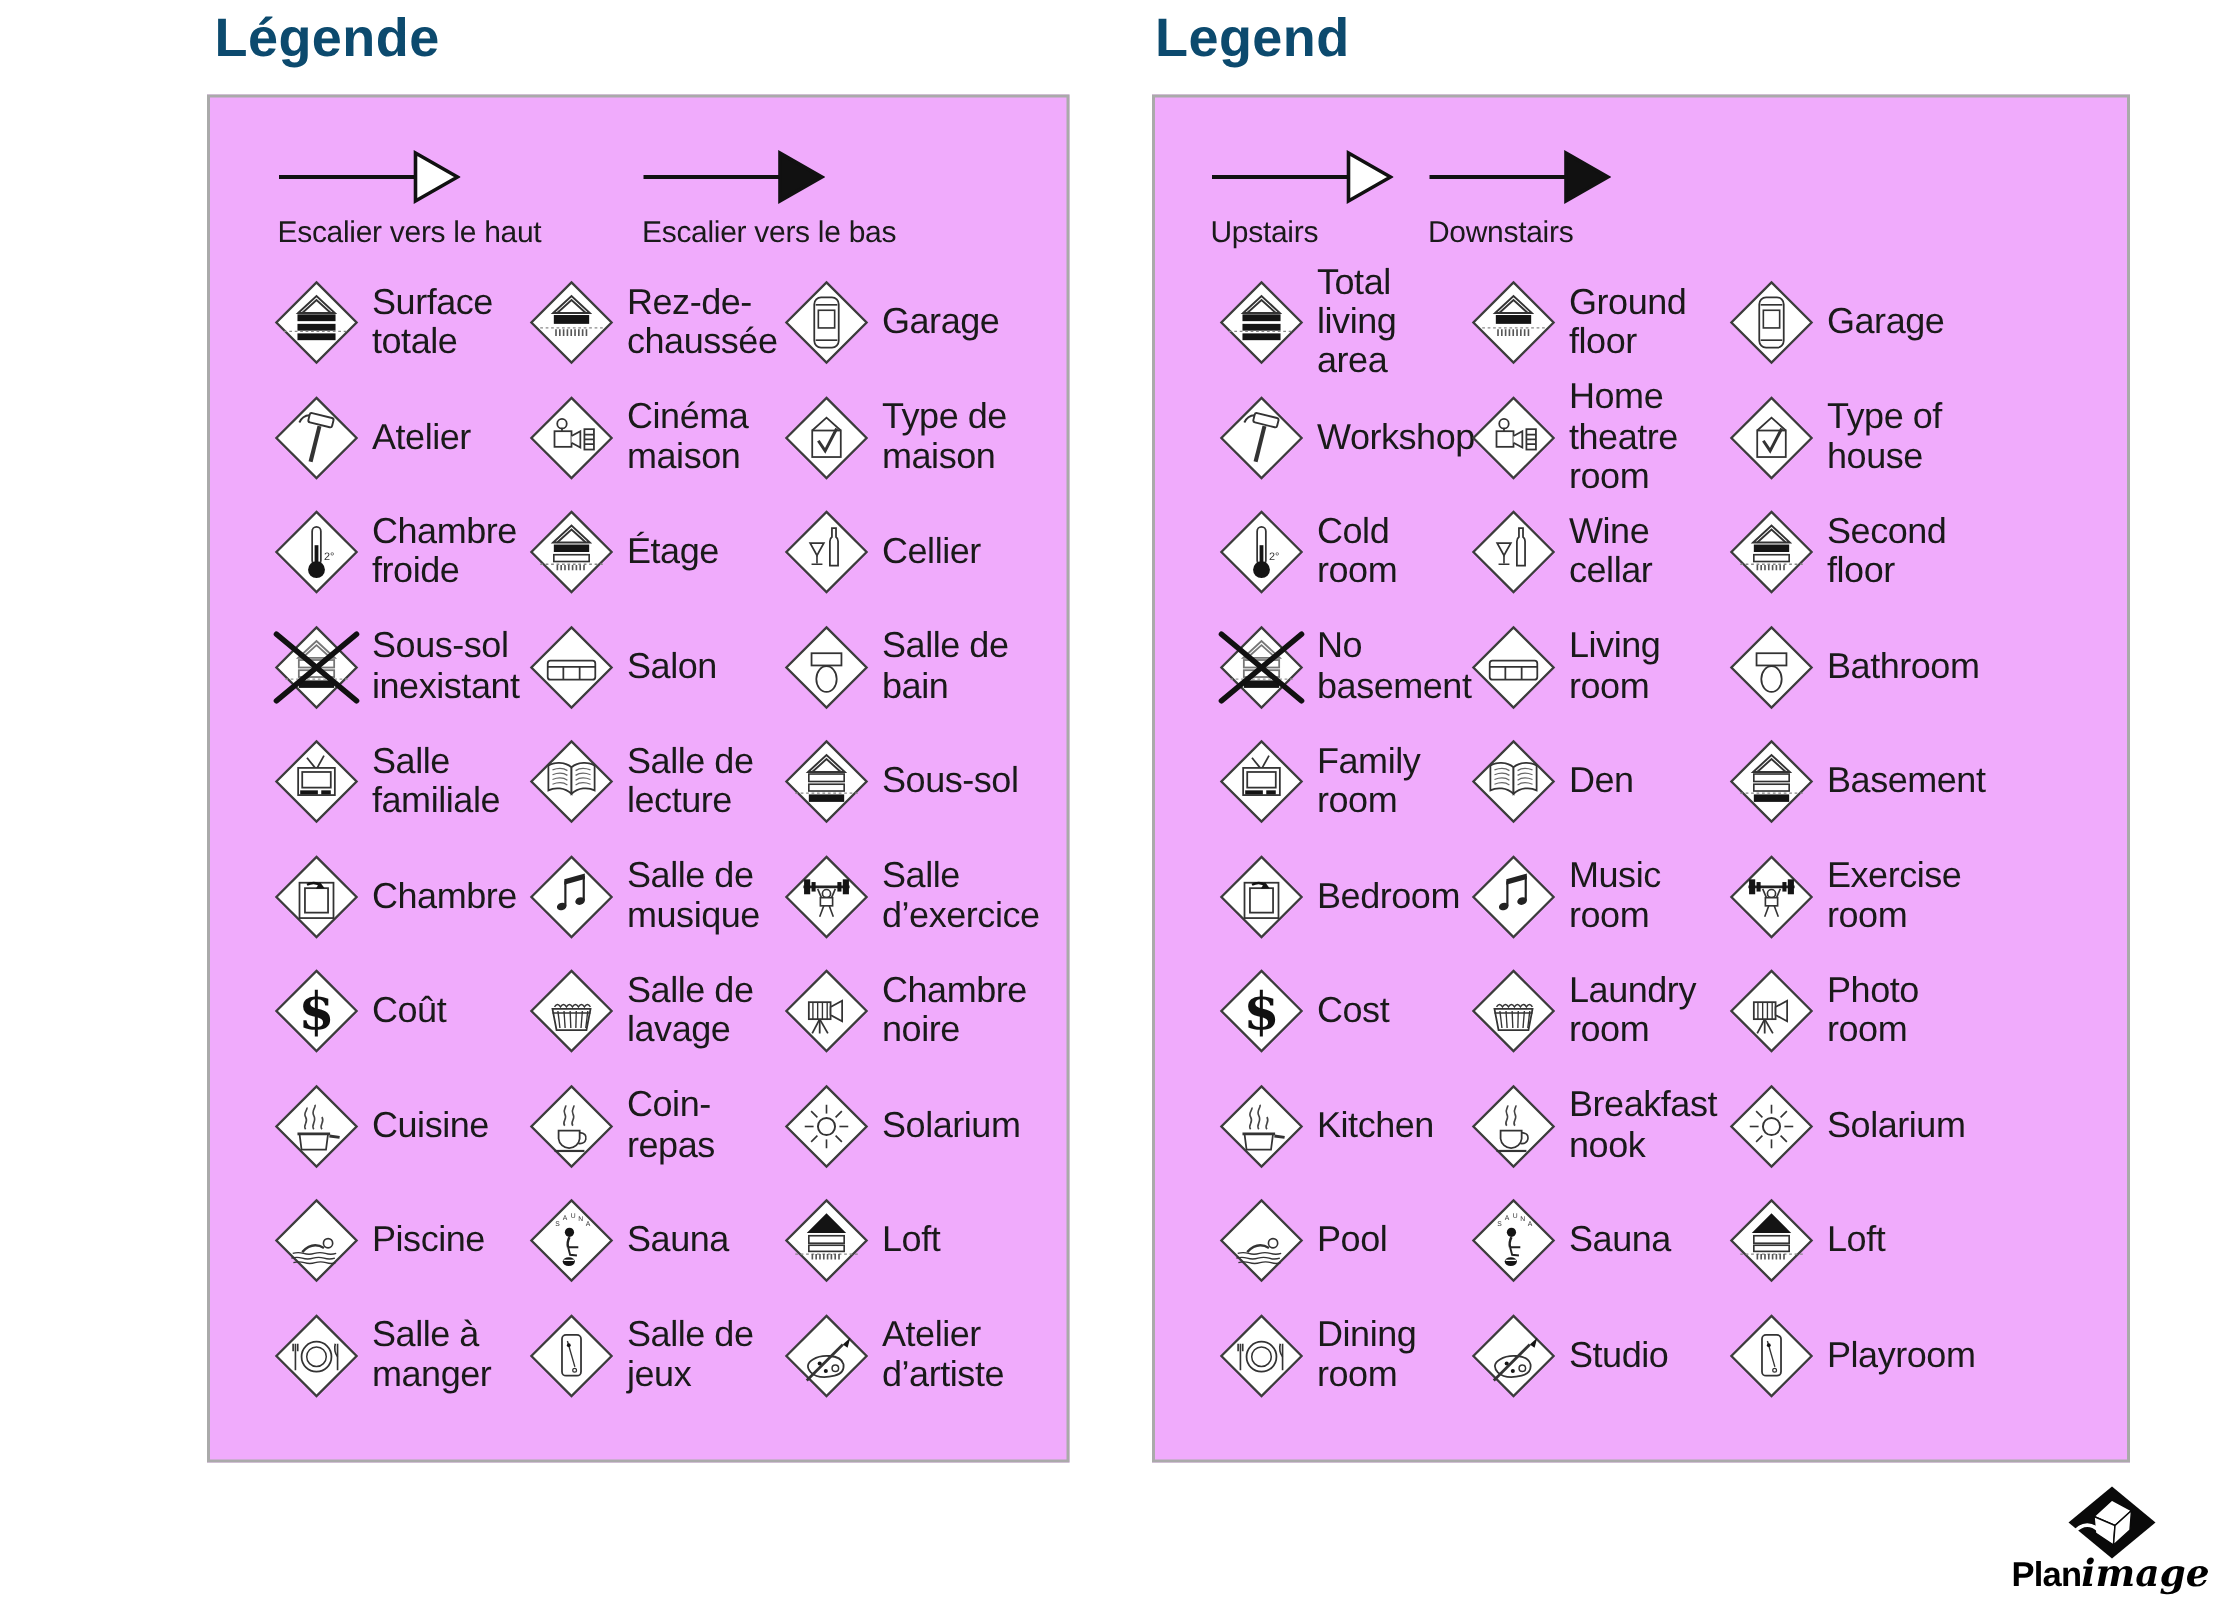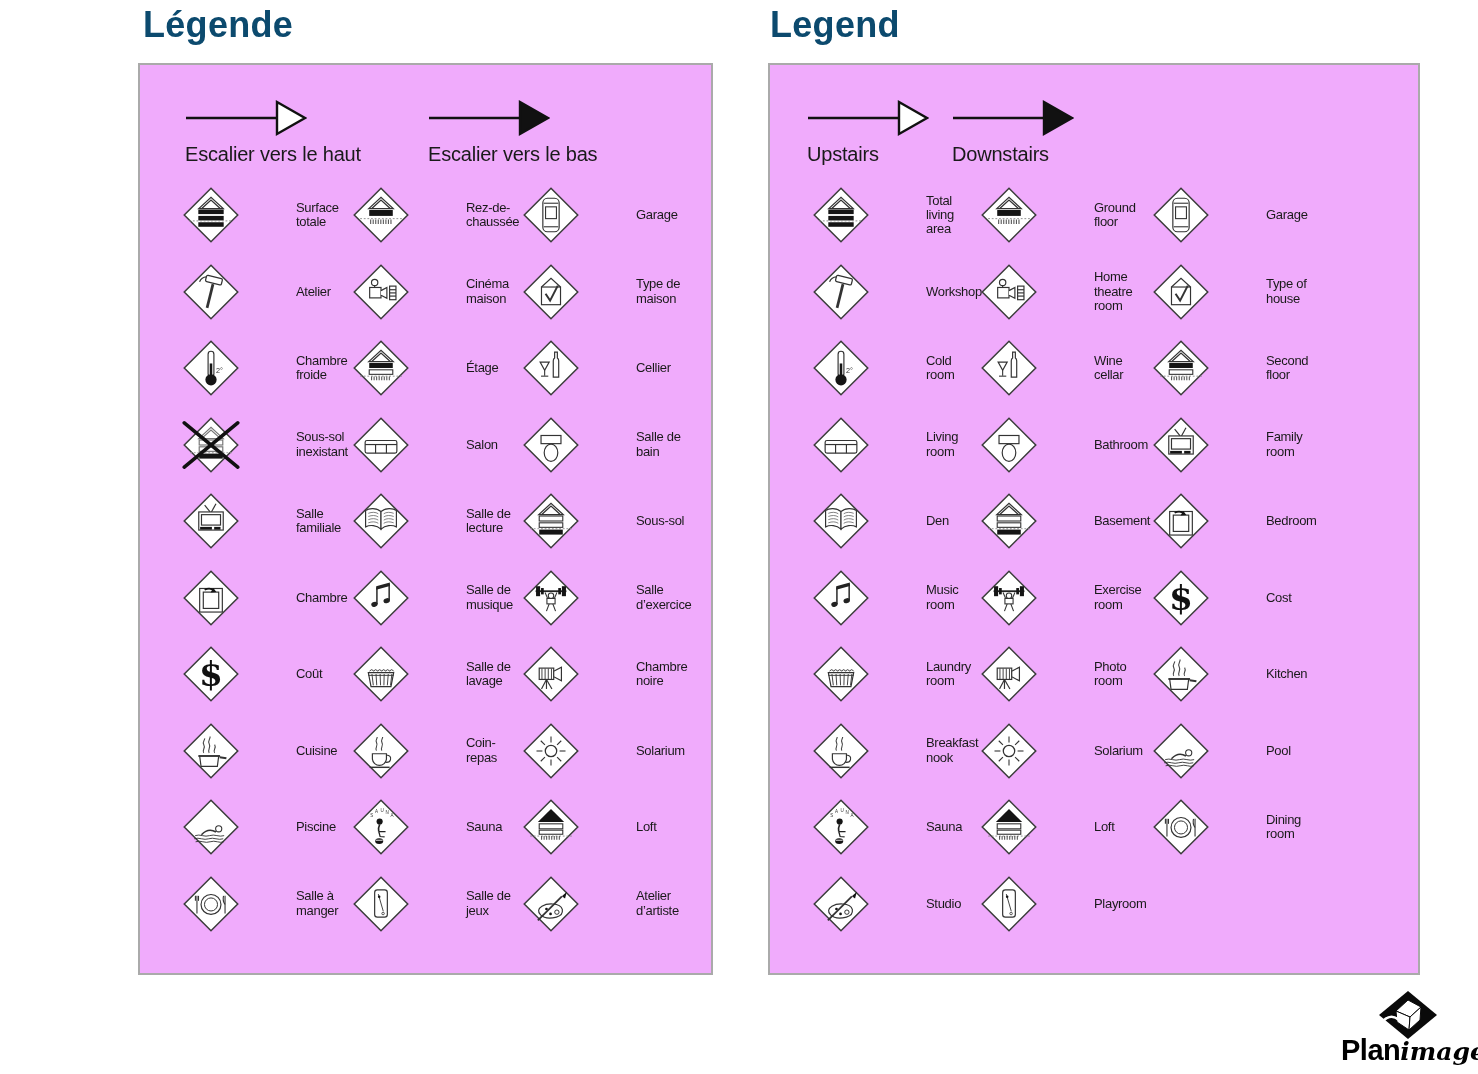--- a/index.html
+++ b/index.html
@@ -20,25 +20,25 @@
   .arrow line{stroke:#111;stroke-width:2.6;}
   .arrow path{stroke:#111;stroke-width:2.4;fill:#fff;stroke-linejoin:miter;}
   .arrow.filled path{fill:#111;}
   .arrow-label{font-size:20px;margin-top:1px;letter-spacing:-.2px;white-space:nowrap;}
 
   .items-grid{position:absolute;left:42px;top:112px;right:4px;display:grid;grid-auto-rows:76.5px;}
   #panel-fr .items-grid{grid-template-columns:170px 170px 1fr;}
   #panel-en .items-grid{grid-template-columns:168px 172px 1fr;}
   .item{display:flex;align-items:center;gap:8px;min-width:0;}
   .item svg.icon{width:58px;height:58px;flex:0 0 auto;}
-  .item .label{font-size:13px;line-height:1.1;letter-spacing:-.3px;white-space:pre-line;margin-left:48px;}
+  .item .label{font-size:24px;line-height:1.1;letter-spacing:-.3px;white-space:pre-line;}
 
   #logo{position:absolute;left:1341px;top:990px;width:128px;text-align:center;line-height:1;}
   #logo .mark{display:block;margin:0 auto -4px auto;}
-  .brand-plan{font-weight:800;font-size:29px;letter-spacing:-.5px;color:#000;}
+  .brand-plan{font-weight:800;font-size:23px;letter-spacing:-.5px;color:#000;}
   .brand-image{font-family:"DejaVu Serif",serif;font-style:italic;font-weight:700;font-size:25px;color:#000;}
   .tagline{font-size:7.5px;letter-spacing:1.3px;margin-top:20px;color:#000;font-weight:700;}
 </style>
 </head>
 <body>
 
 <svg style="position:absolute;width:0;height:0;overflow:hidden" aria-hidden="true">
 <defs>
   <path id="dia" d="M32 2.5 L61.5 32 L32 61.5 L2.5 32 Z" fill="#fff" stroke="#3c3c3c" stroke-width="1.7"></path>
   <g id="roof-outline" fill="none" stroke="#333" stroke-width="1.4">
@@ -716,20 +716,27 @@
   </div>
 
   <div class="item">
     <svg class="icon" viewBox="0 0 64 64">
           <use href="#i-second-floor" xlink:href="#i-second-floor"></use>
         </svg>
     <div class="label">Second
 floor</div>
   </div>
 
+  <div class="item">
+    <svg class="icon" viewBox="0 0 64 64">
+          <use href="#i-no-basement" xlink:href="#i-no-basement"></use>
+        </svg>
+    <div class="label">No
+basement</div>
+  </div>
 
   <div class="item">
     <svg class="icon" viewBox="0 0 64 64">
           <use href="#i-sofa" xlink:href="#i-sofa"></use>
         </svg>
     <div class="label">Living
 room</div>
   </div>
 
   <div class="item">

